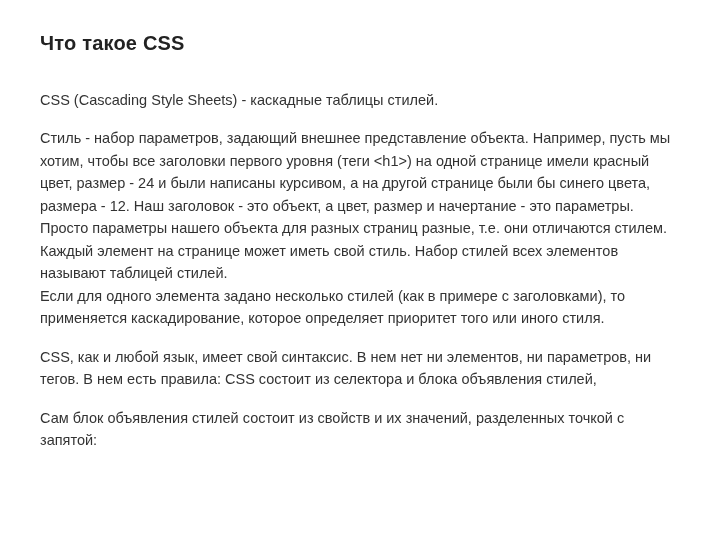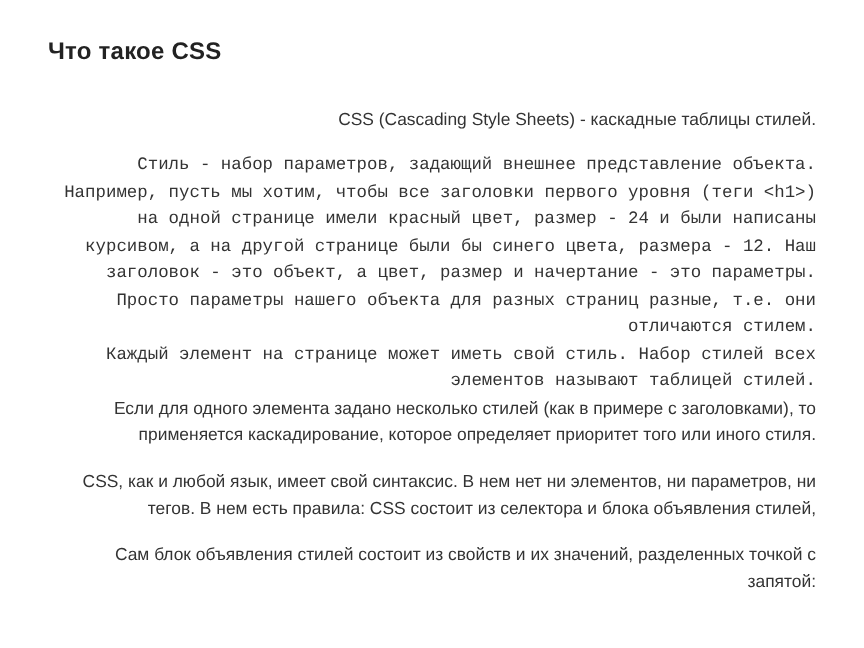--- a/index.html
+++ b/index.html
@@ -21,25 +21,23 @@
       font-weight: bold;
       color: #222222;
       margin-bottom: 34px;
       letter-spacing: 0.2px;
     }
     p {
       font-size: 14.5px;
       line-height: 1.55;
       color: #333333;
       margin-bottom: 16px;
-      text-align: right;
     }
     p.tight {
       margin-bottom: 0;
-      font-family: Liberation Mono, monospace;
     }
   </style>
 </head>
 <body>
 
 <h1>Что такое CSS</h1>
 
 <p>CSS (Cascading Style Sheets) - каскадные таблицы стилей.</p>
 
 <p class="tight">Стиль - набор параметров, задающий внешнее представление объекта. Например, пусть мы хотим, чтобы все заголовки первого уровня (теги &lt;h1&gt;) на одной странице имели красный цвет, размер - 24 и были написаны курсивом, а на другой странице были бы синего цвета, размера - 12. Наш заголовок - это объект, а цвет, размер и начертание - это параметры. Просто параметры нашего объекта для разных страниц разные, т.е. они отличаются стилем.</p>

